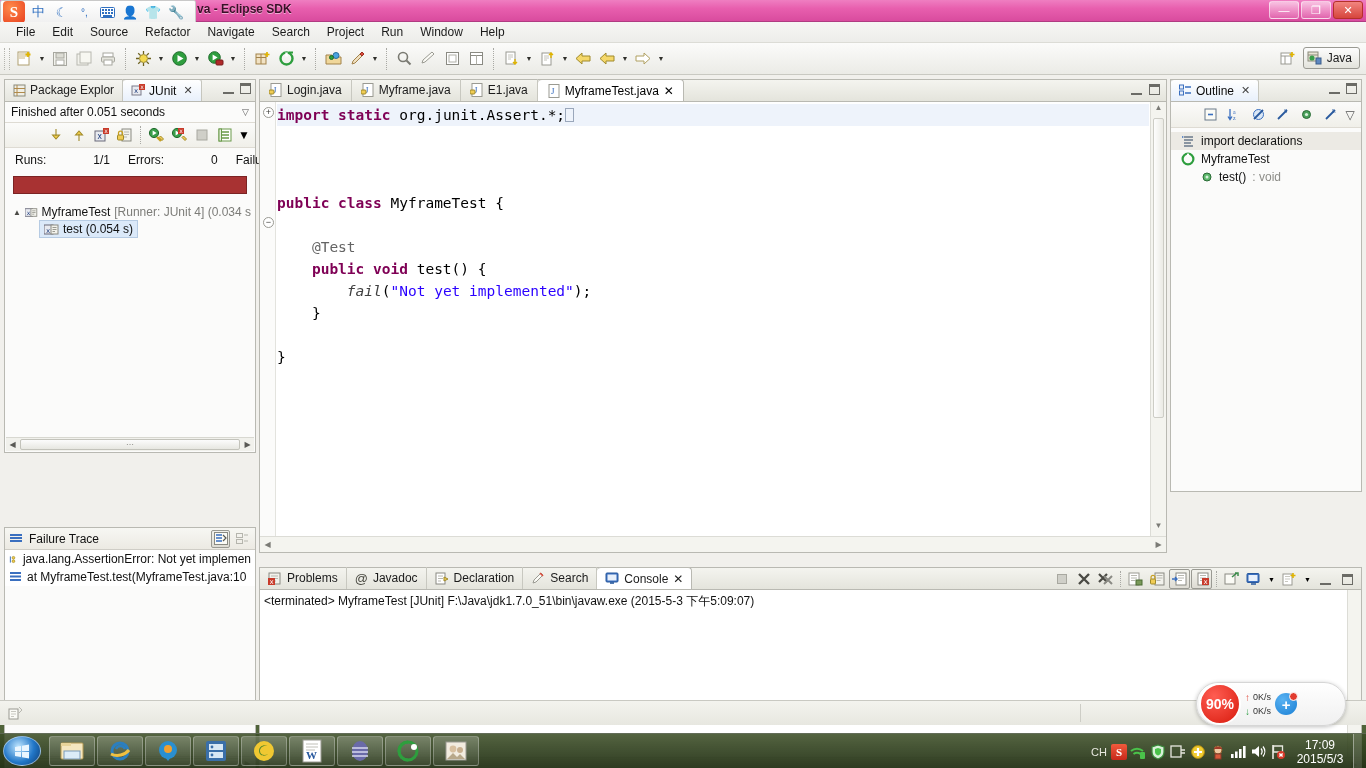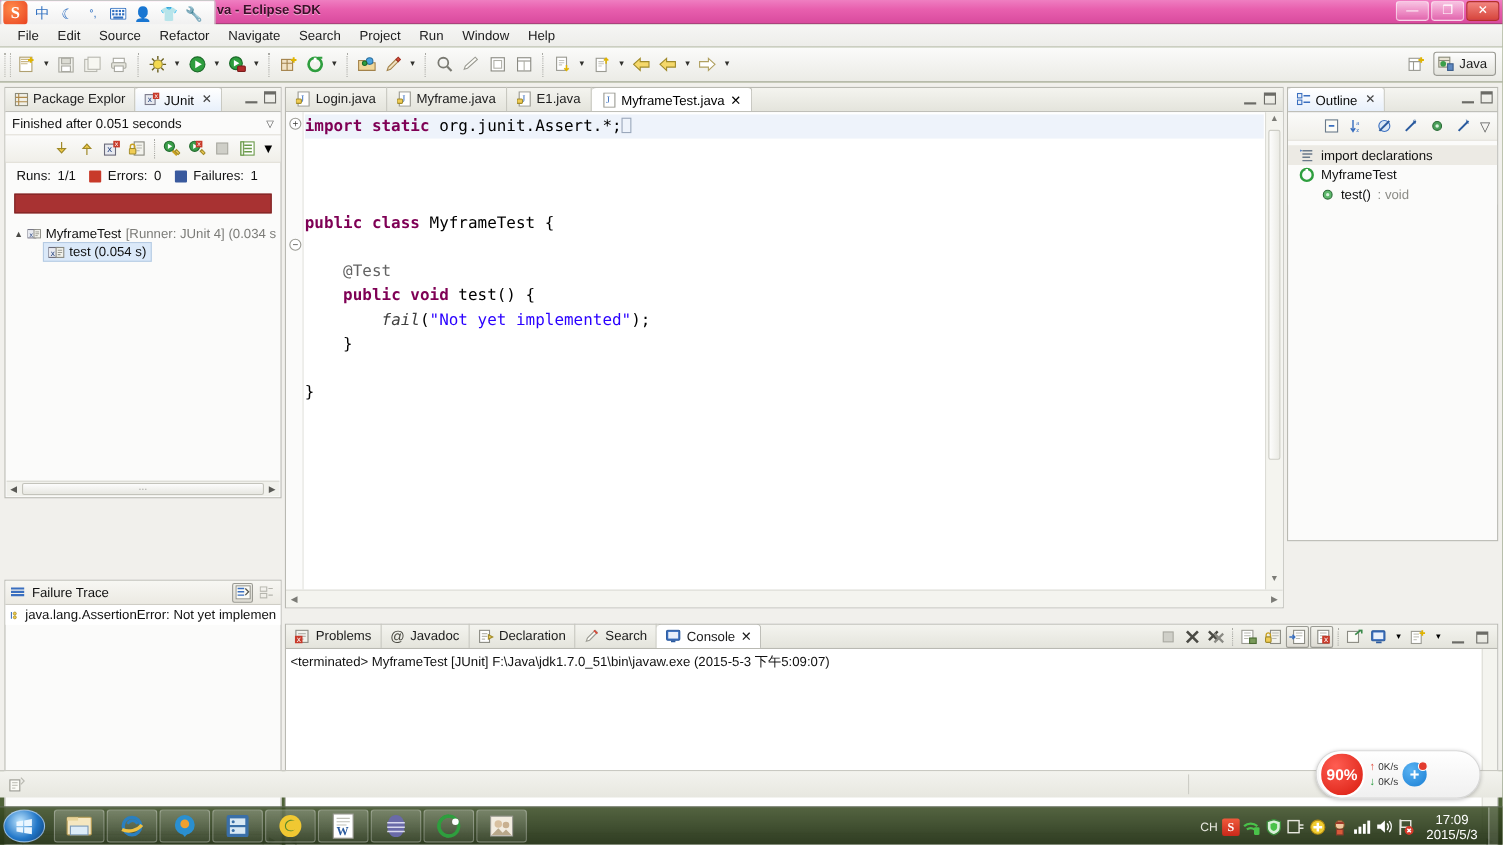--- a/index.html
+++ b/index.html
@@ -127,21 +127,21 @@
   .junit-status .v { position:absolute; right:6px; color:#555; font-size:9px; }
   .junit-tb {
     height:26px; background:linear-gradient(180deg,#fbfbfa,#f0efe9);
     border-top:1px solid #dedbd3; border-bottom:1px solid #dedbd3;
     display:flex; align-items:center; justify-content:flex-end; padding-right:4px; gap:1px;
   }
   .jtb { width:22px;height:22px;display:flex;align-items:center;justify-content:center;
          border:1px solid transparent;border-radius:2px; }
   .counters { height:24px; display:flex; align-items:center; gap:6px;
               padding:0 10px; font-size:12px; color:#111; }
-  .counters b { font-weight:normal; }
+  .counters b { font-weight:normal;margin-left:41px; }
   .cnt-ic { display:inline-block; width:11px;height:11px; border-radius:1px; }
   .progressbar {
     margin:4px 8px 0 8px; height:18px;
     background:#a83232; border:1px solid #7b2323;
   }
   .junit-tree { margin-top:10px; font-size:12px; color:#111; }
   .tree-row { display:flex; align-items:center; gap:4px; padding:1px 4px 1px 8px; white-space:nowrap; }
   .tree-row.sel { background:#dbe9f9; border:1px solid #b6cbe3; display:inline-flex; margin-left:34px; padding-left:4px;}
   .twisty { width:9px;height:9px; color:#4a4a46; font-size:8px; display:flex;align-items:center;justify-content:center;}
   .muted { color:#7c7c78; }
@@ -712,20 +712,26 @@
     </div>
     <div class="ft-list">
       <div class="ft-row">
         <svg width="13" height="13" viewBox="0 0 13 13">
             <path d="M2 2v9" stroke="#3a6fbf" stroke-width="1.4"></path>
             <circle cx="6.5" cy="4" r="2" fill="#f2cd4a" stroke="#a08a2a"></circle>
             <circle cx="6.5" cy="9" r="2" fill="#f2cd4a" stroke="#a08a2a"></circle>
           </svg>
         <span>java.lang.AssertionError: Not yet implemen</span>
       </div>
+      <div class="ft-row">
+        <svg width="13" height="12" viewBox="0 0 13 12">
+            <path d="M1 2h11M1 5.5h11M1 9h11" stroke="#3a6fbf" stroke-width="2"></path>
+          </svg>
+        <span>at MyframeTest.test(MyframeTest.java:10</span>
+      </div>
     </div>
     <div class="hsb">
       <span class="arrow">◀</span>
       <span class="thumb">⋯</span>
       <span class="arrow">▶</span>
     </div>
   </div>
 
   <div class="view" id="editor-area">
     <div class="etabrow">

